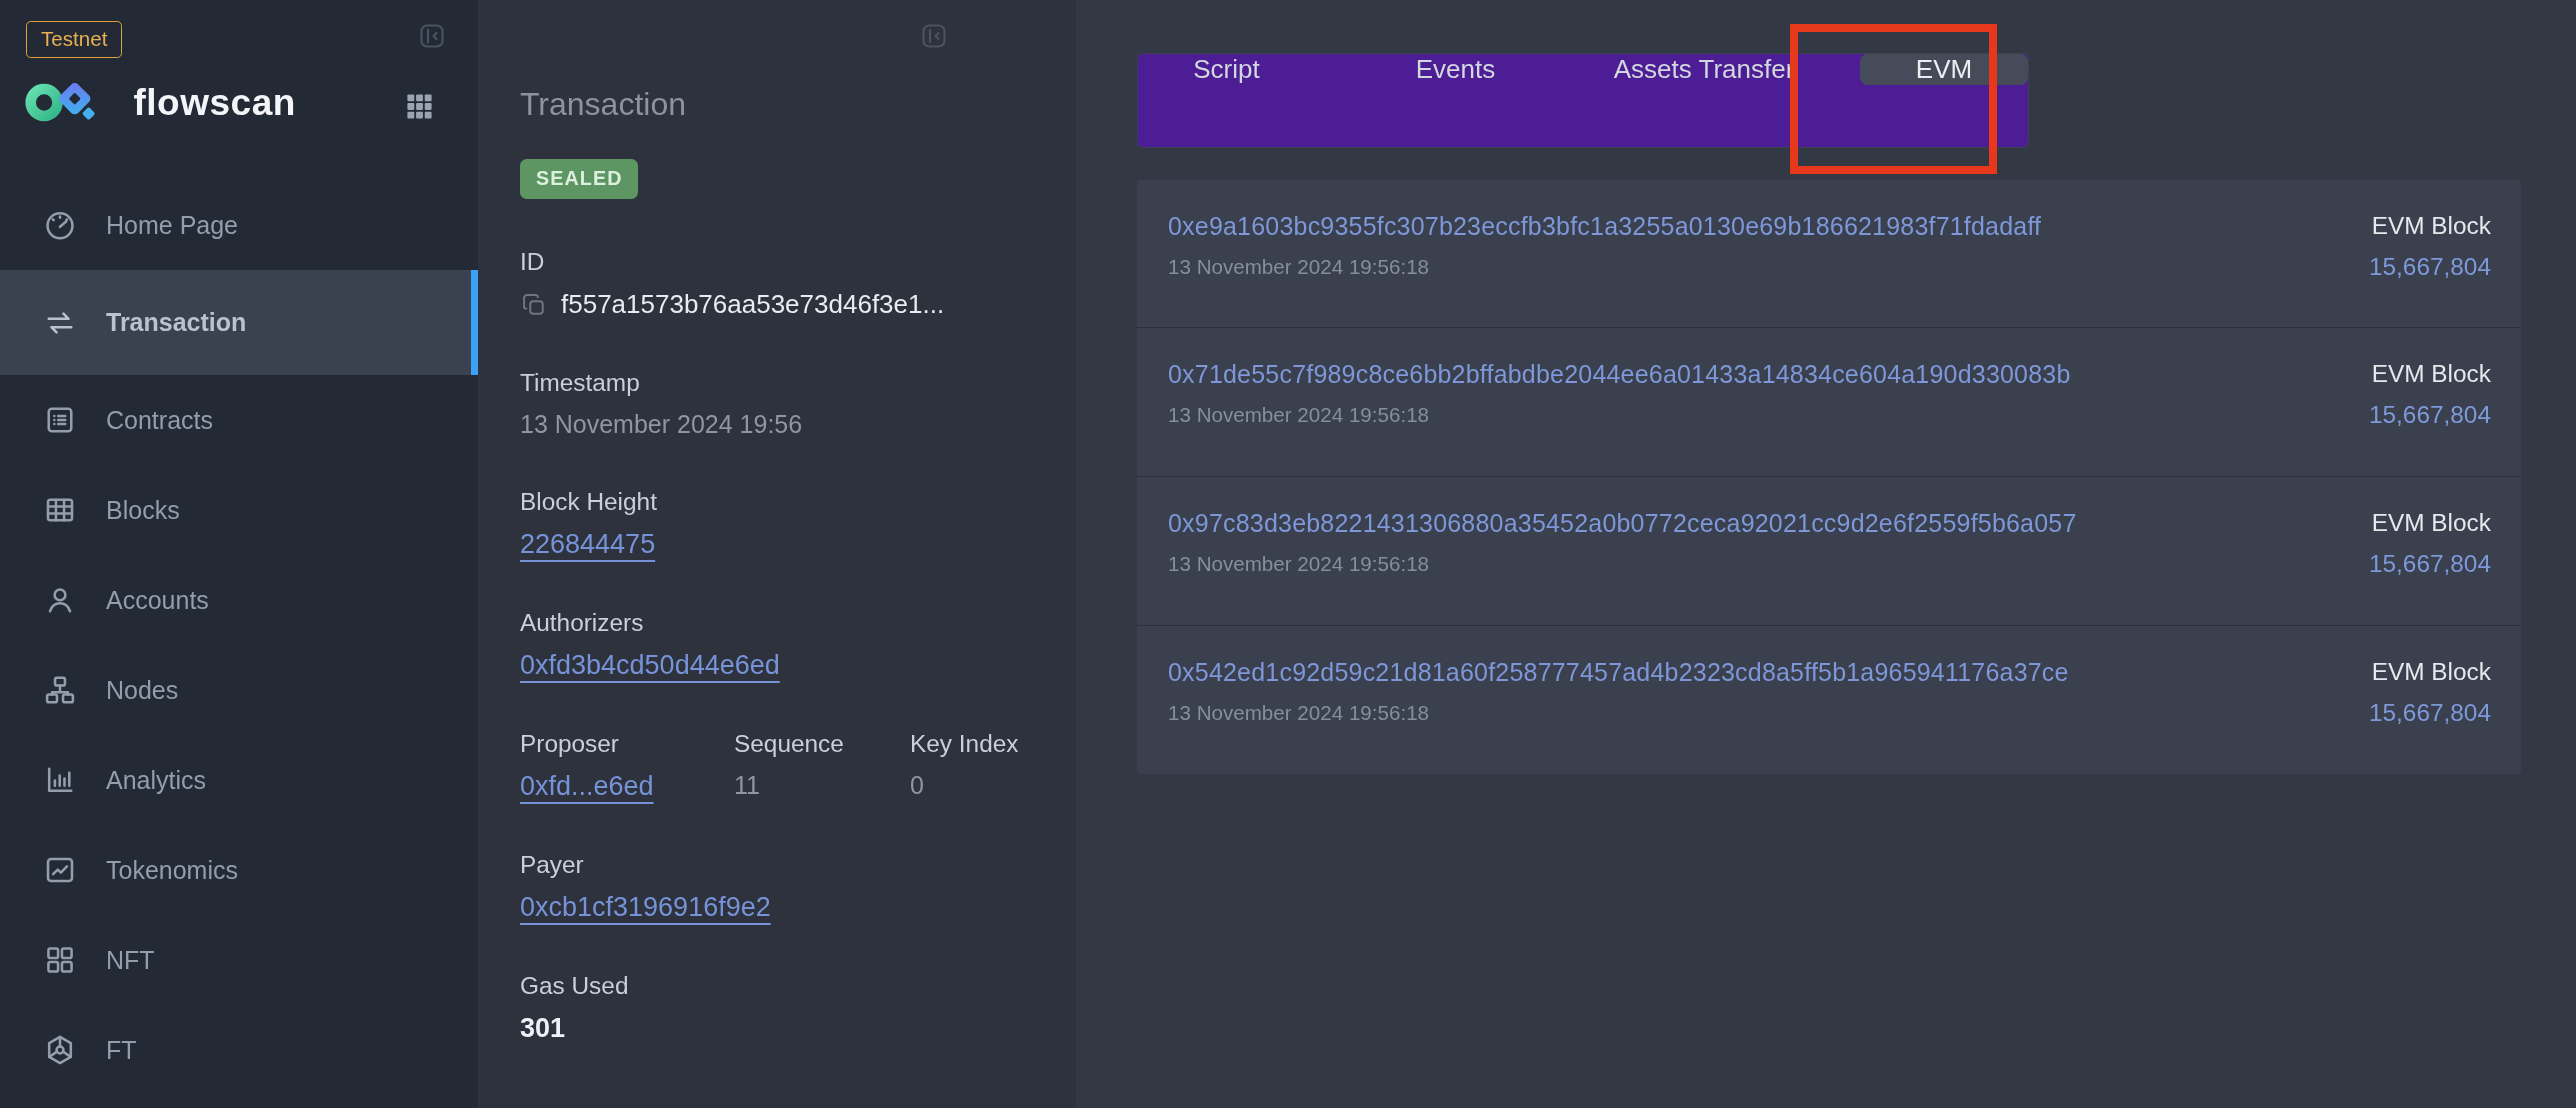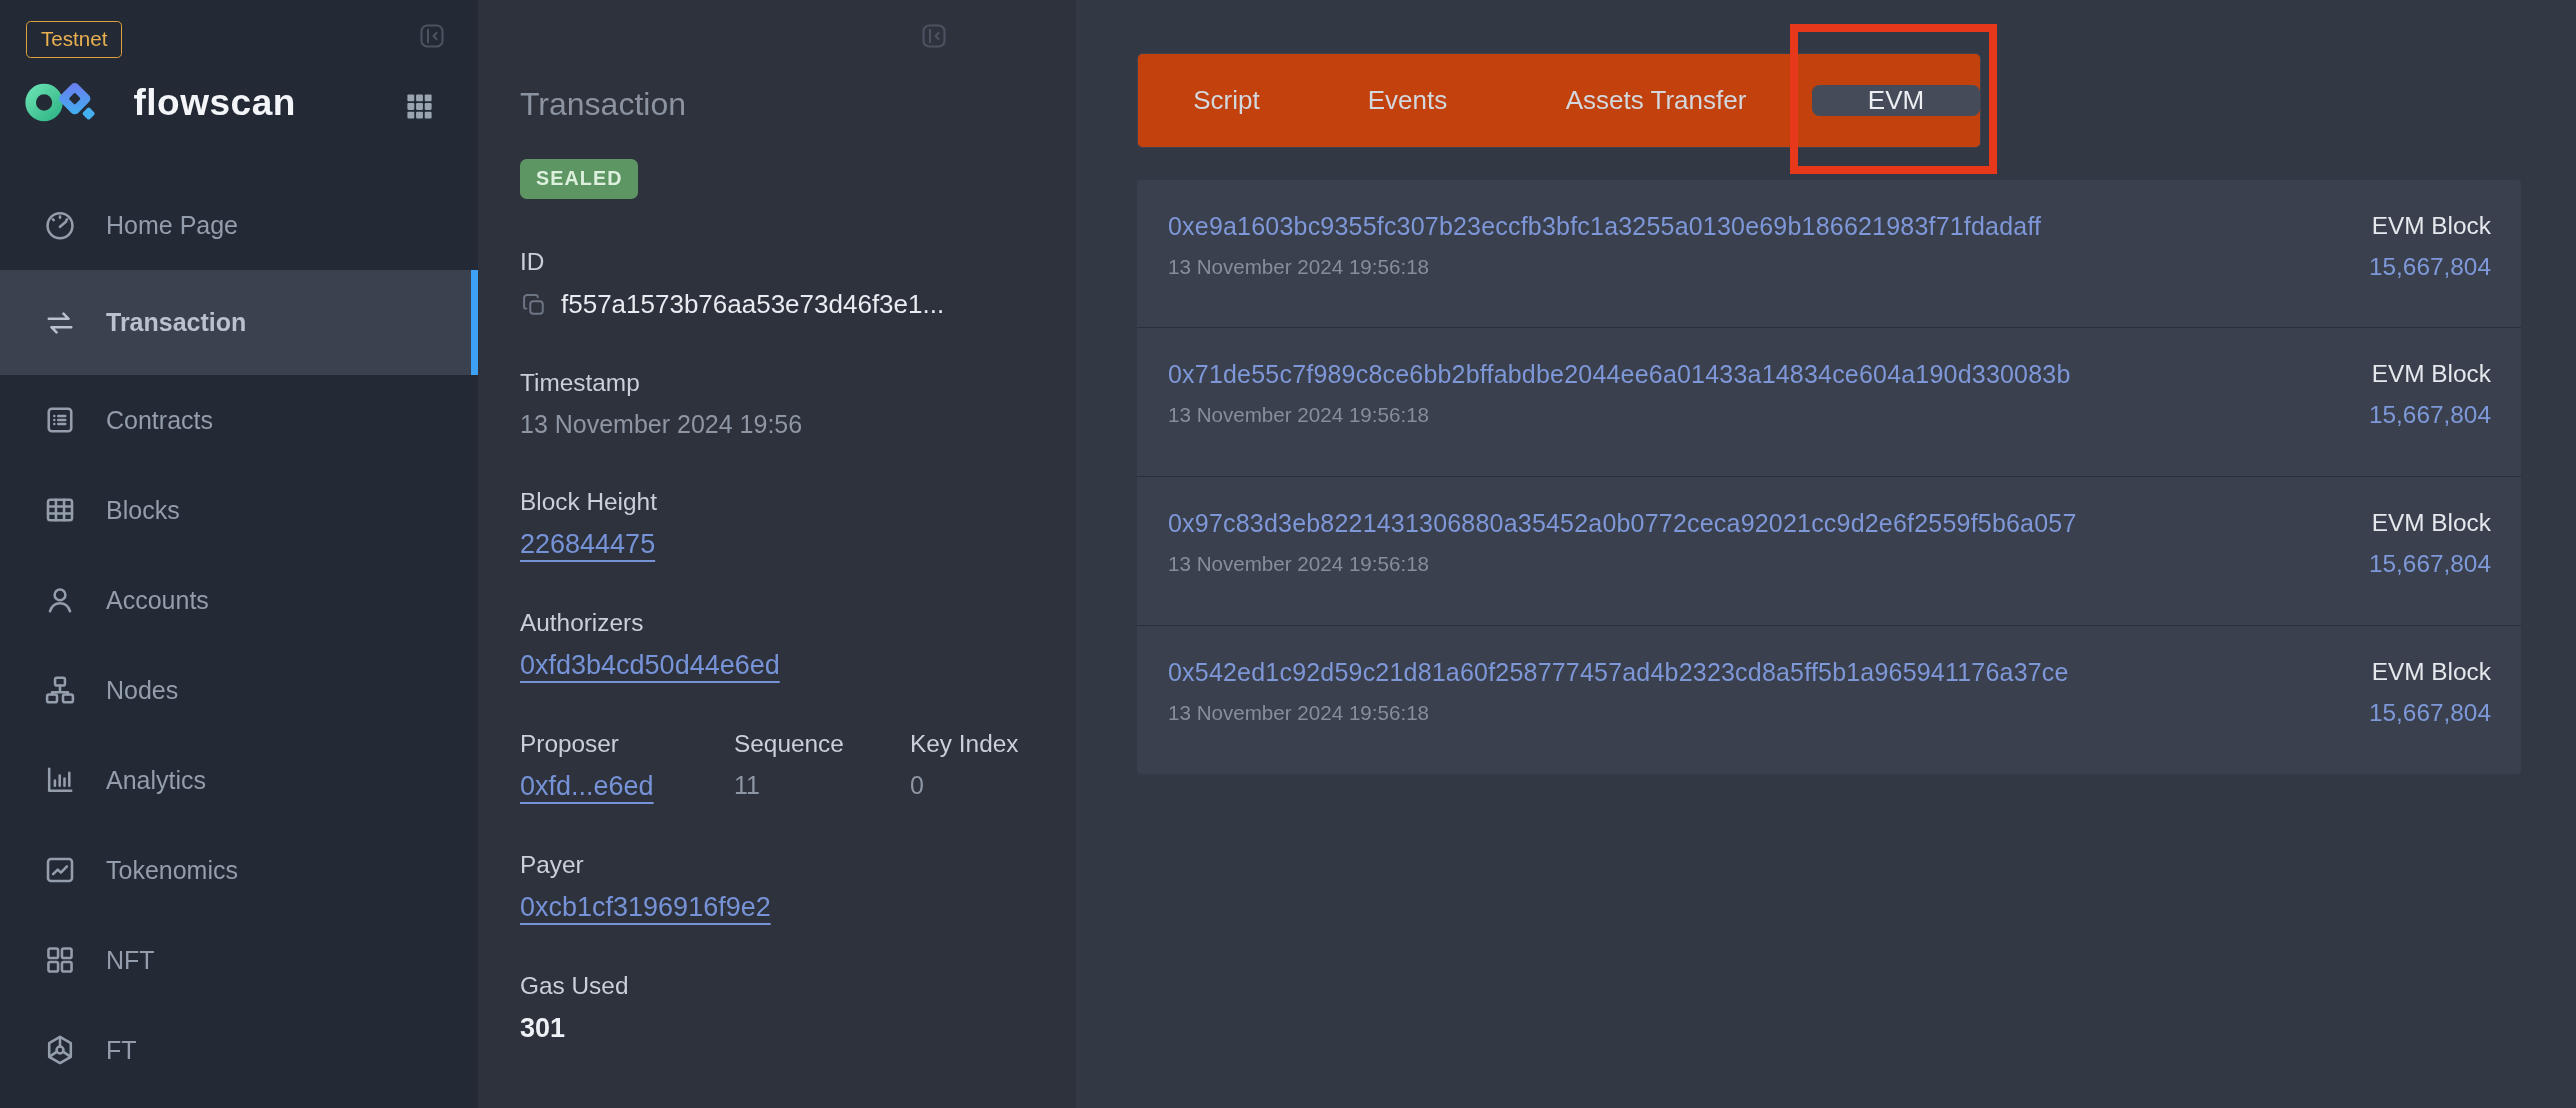--- a/index.html
+++ b/index.html
@@ -64,32 +64,32 @@
   .copy-btn svg { width:100%; height:100%; }
   .tri-row { display:flex; }
   .tri-col-1 { width:214px; }
   .tri-col-2 { width:176px; }
   .gas-value { margin-top:1.9px; font-size:27px; font-weight:700; color:#eef1f5; }
 
   
   .content { position:absolute; left:1076px; top:0; right:0; height:1109px; background:#323844; }
   .tabbar {
     position:absolute; left:61px; top:53px; height:95px;
-    background:#c2410c; border:0.9px solid #3c434f; border-radius:5.6px;
-    display:flex; align-items:center;
+    background:#4c1d95; border:0.9px solid #3c434f; border-radius:5.6px;
+    display:flex; align-items:flex-start;
   }
   .tab {
     position:relative; display:flex; align-items:center; justify-content:center;
     font-size:26px; color:#d3d7de; cursor:pointer;
   }
   .tab:not(:first-child)::before {
     content:""; position:absolute; left:0; top:22.5px; bottom:22.5px; width:0.9px; background:#4a505c;
   }
   .tab-script { width:177px; }
-  .tab-events { width:185px; }
+  .tab-events { width:185px;margin-left:48px; }
   .tab-assets { width:312px; }
   .tab-evm { width:168px; }
   .tab.selected { background:#454b59; border-radius:7.5px; color:#eceef2; }
   .tab.selected::before { display:none; }
 
   .rows { position:absolute; left:61px; top:180px; width:1384px; border-radius:3.8px; overflow:hidden; }
   .row {
     height:147px; background:#3a404d;
     display:flex; justify-content:space-between; align-items:flex-start;
     padding:32px 30px 0 31px; cursor:default;

